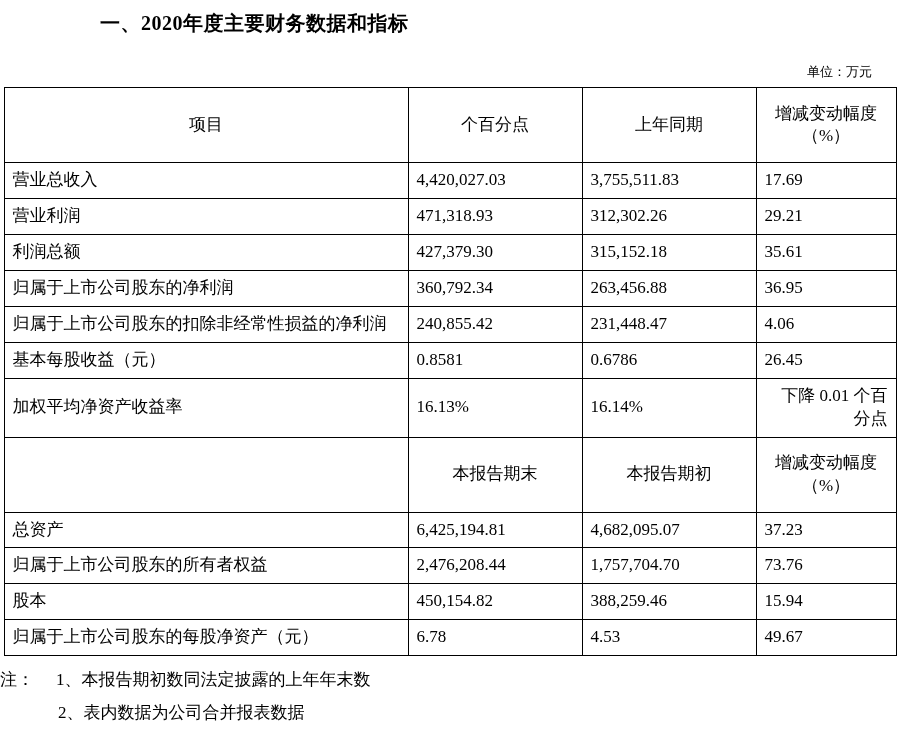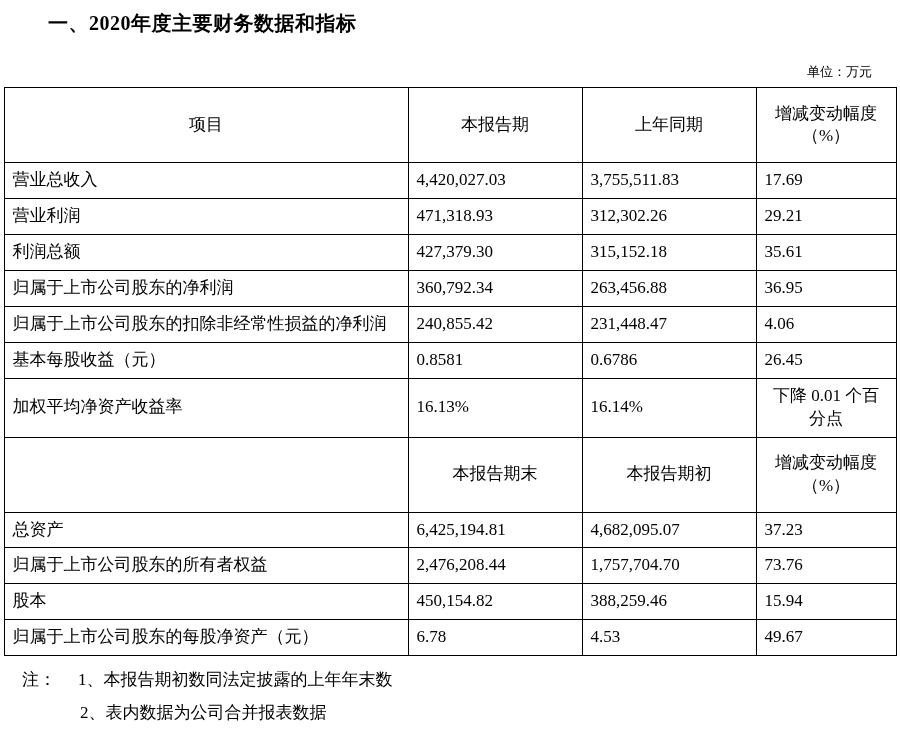--- a/index.html
+++ b/index.html
@@ -17,21 +17,21 @@
   }
   .page {
     position: relative;
     width: 900px;
     height: 733px;
     box-sizing: border-box;
   }
   .section-title {
     font-size: 20px;
     font-weight: bold;
-    padding: 10px 0 4px 48px;
+    padding: 10px 0 4px 100px;
     letter-spacing: 0.5px;
   }
   .unit-line {
     text-align: right;
     font-size: 13px;
     padding-right: 28px;
     padding-top: 22px;
     padding-bottom: 6px;
   }
   table.fin {
@@ -68,28 +68,27 @@
     margin-top: 16px;
   }
   .num {
     text-align: left;
     padding-right: 10px;
   }
   .center {
     text-align: center;
   }
   .pct-note {
-    text-align: center;
+    text-align: right;
     padding-left: 10px;
     line-height: 1.35;
     margin-left: 48px;
   }
   .empty-cell { height: 60px; }
   .notes {
-    padding-left: 22px;
     padding-top: 8px;
     font-size: 17px;
     line-height: 1.9;
   }
   .note-indent {
     padding-left: 58px;
   }
   .note-first-label {
     display: inline-block;
     width: 56px;
@@ -107,21 +106,21 @@
   <table class="fin">
     <colgroup>
       <col class="col-item">
       <col class="col-v1">
       <col class="col-v2">
       <col class="col-v3">
     </colgroup>
     <tbody>
       <tr class="hdr">
         <td class="center">项目</td>
-        <td class="center">本报告期</td>
+        <td class="center">个百分点</td>
         <td class="center">上年同期</td>
         <td class="center tall">增减变动幅度（%）</td>
       </tr>
 
       <tr>
         <td class="rowlabel">营业总收入</td>
         <td class="num">4,420,027.03</td>
         <td class="num">3,755,511.83</td>
         <td class="num">17.69</td>
       </tr>

